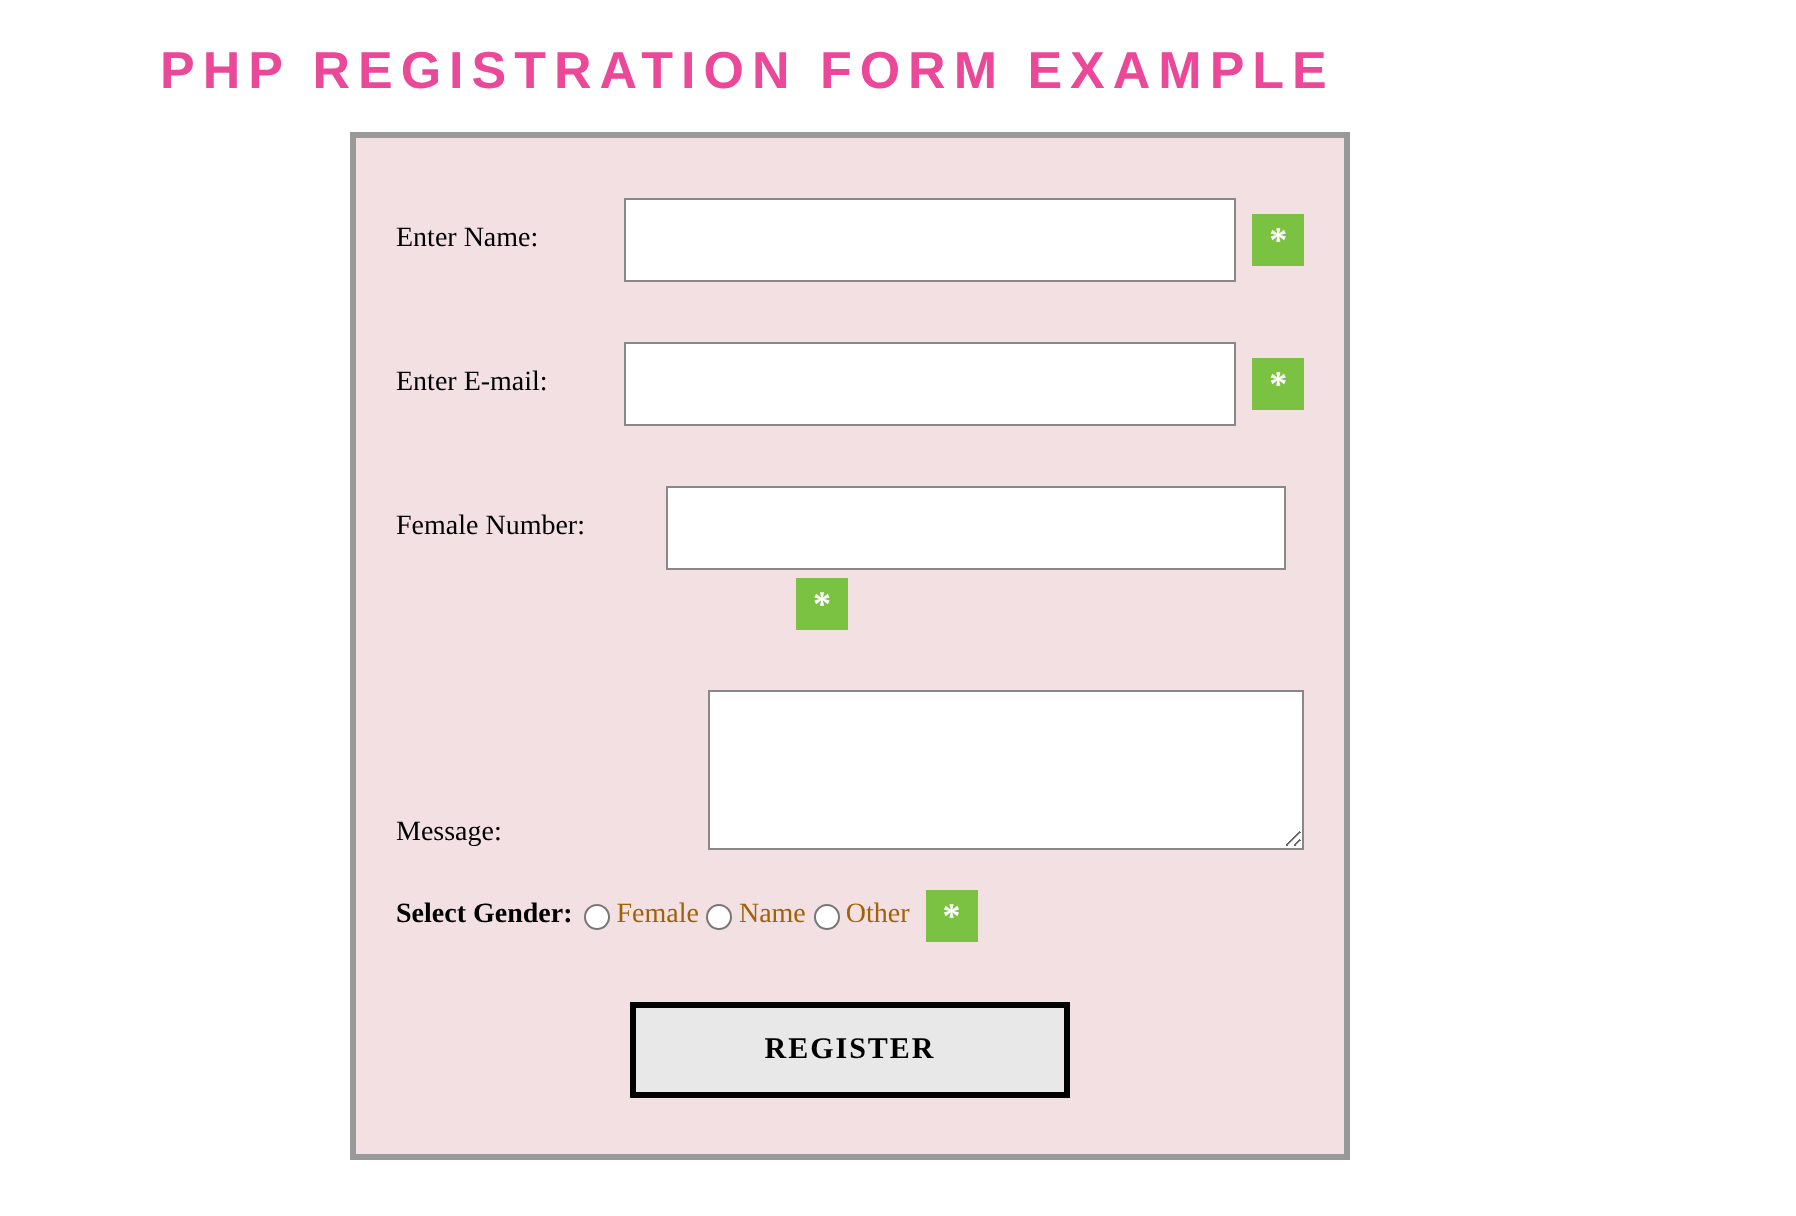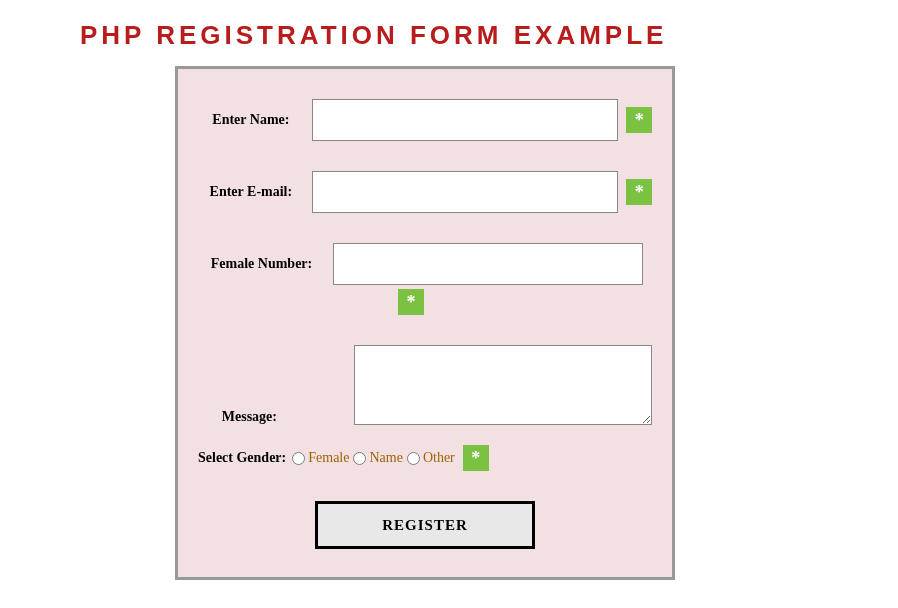--- a/index.html
+++ b/index.html
@@ -8,21 +8,21 @@
       padding: 0;
     }
     body {
       font-family: Georgia, 'Times New Roman', serif;
       background: #ffffff;
       width: 898px;
       height: 608px;
       overflow: hidden;
     }
     .page-title {
-      color: #b91c1c;
+      color: #ec4899;
       font-family: Arial, sans-serif;
       font-weight: bold;
       letter-spacing: 4px;
       font-size: 26px;
       padding: 20px 0 15px 80px;
     }
     .form-container {
       width: 500px;
       margin-left: 175px;
       background: #f2e0e3;
@@ -48,22 +48,22 @@
     .form-row.gender-row {
       justify-content: flex-start;
       margin-bottom: 30px;
     }
     .form-row.submit-row {
       justify-content: center;
       margin-bottom: 0;
     }
     .field-label {
       width: 115px;
-      text-align: center;
-      font-weight: bold;
+      text-align: left;
+      font-weight: normal;
       font-size: 14px;
       color: #000000;
       padding-right: 8px;
     }
     .field-label.number-label {
       width: 135px;
     }
     .field-label.message-label {
       width: 115px;
     }

